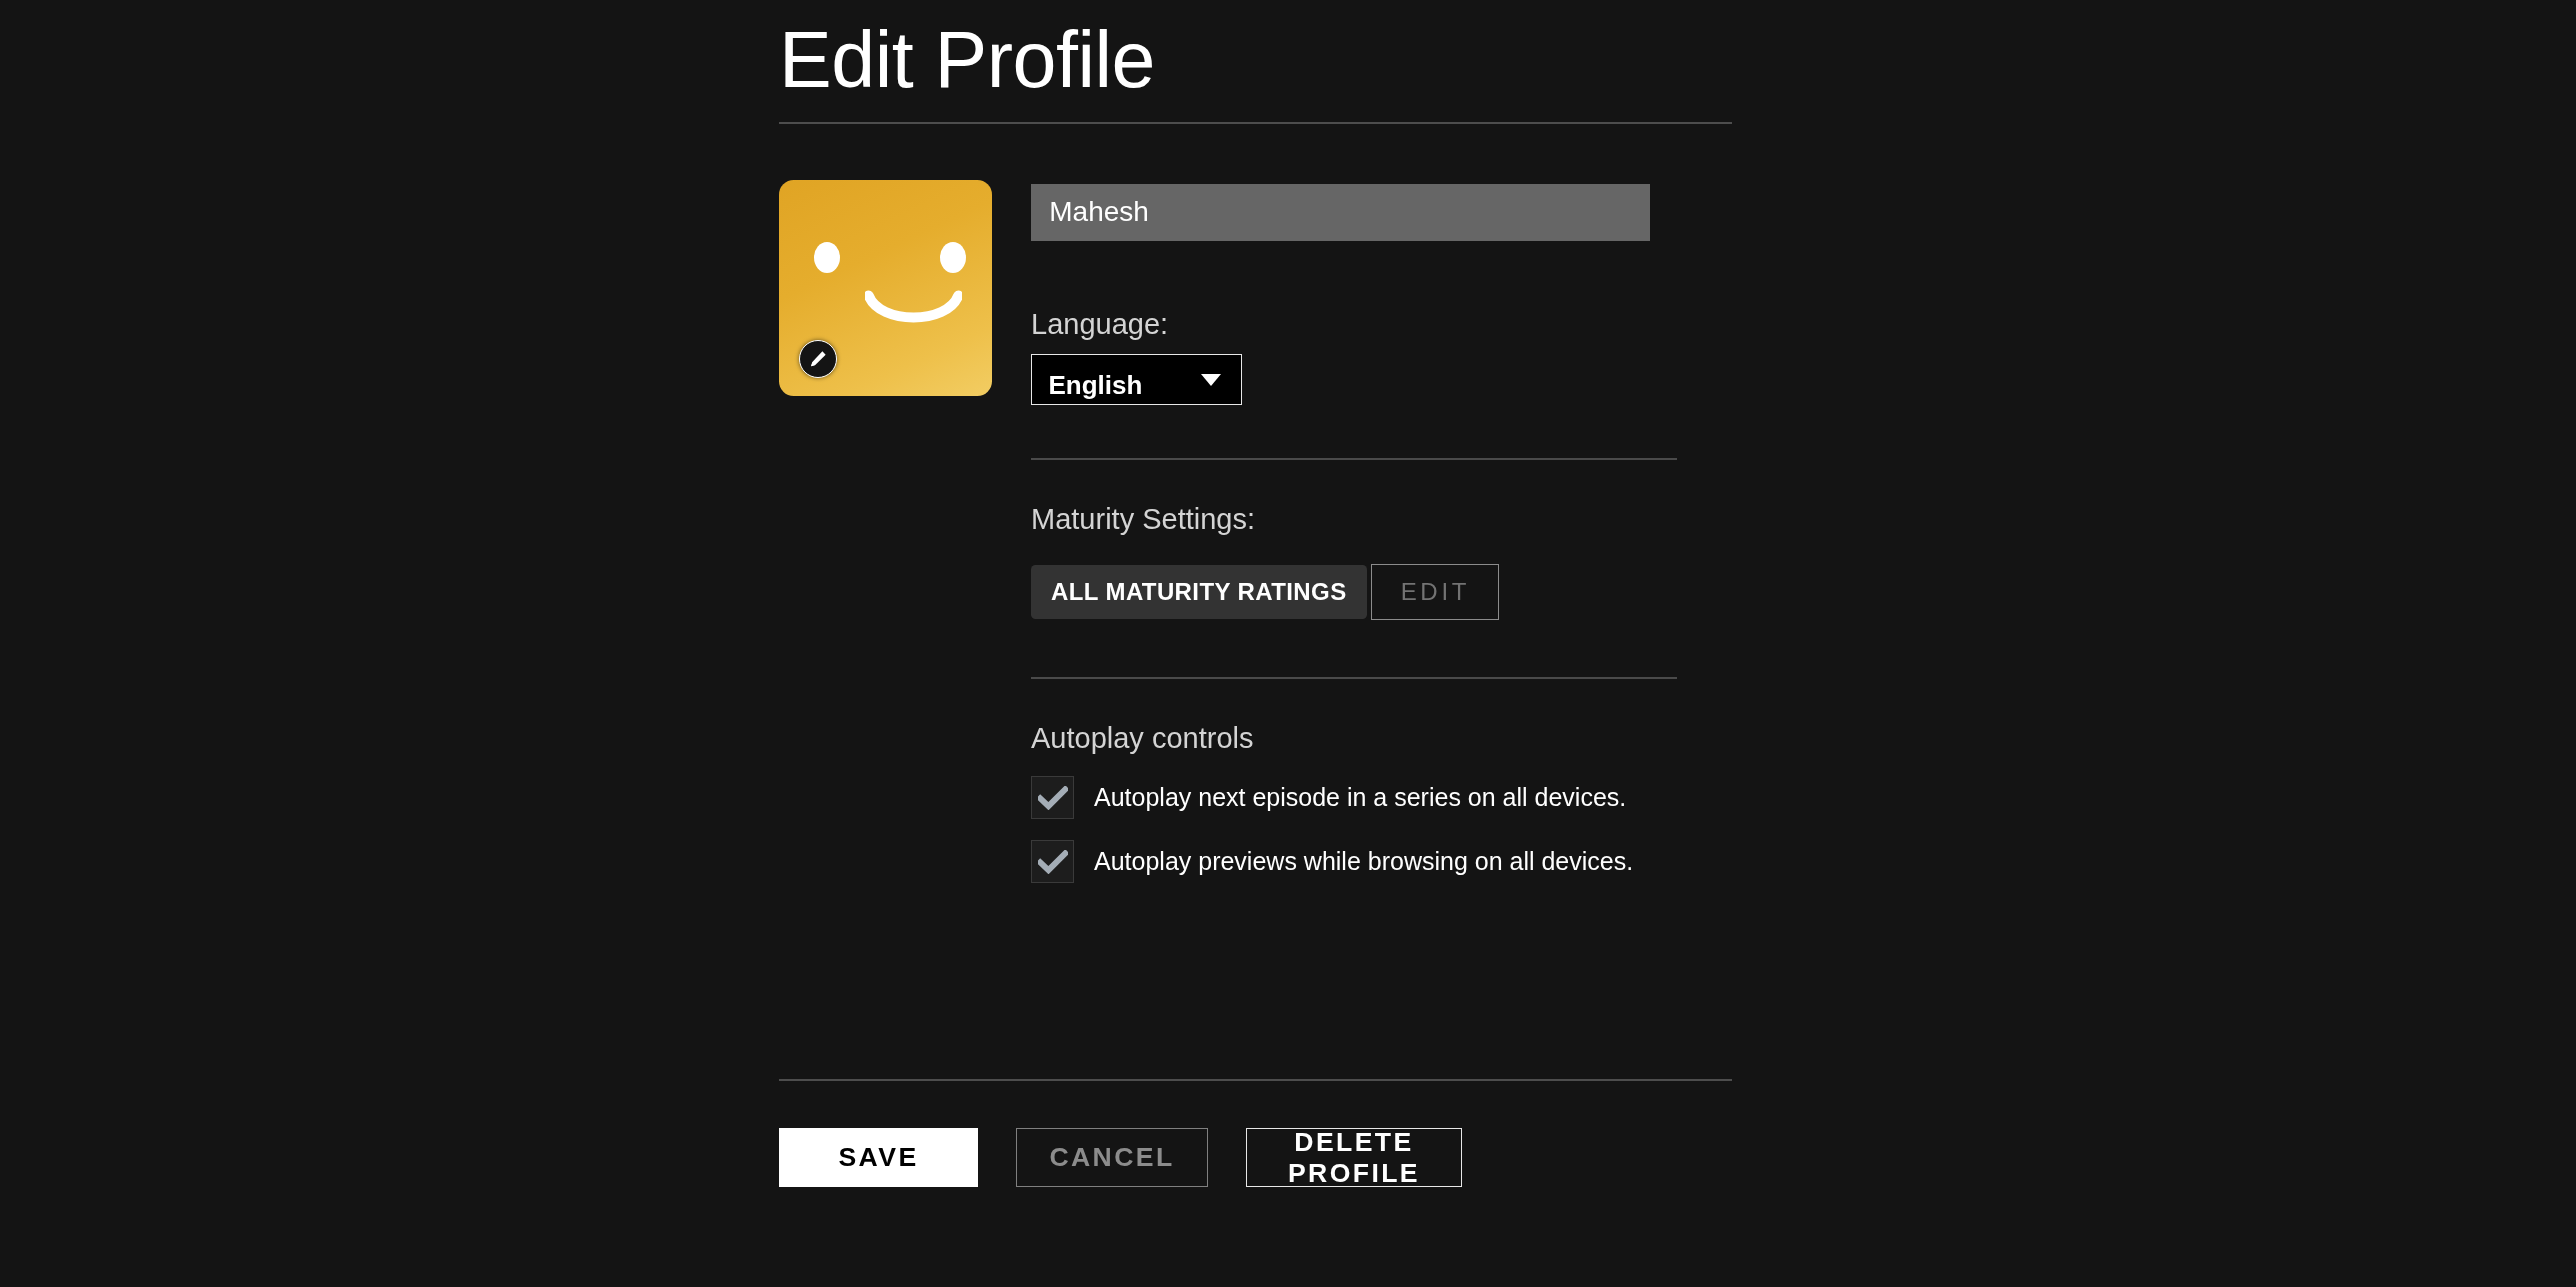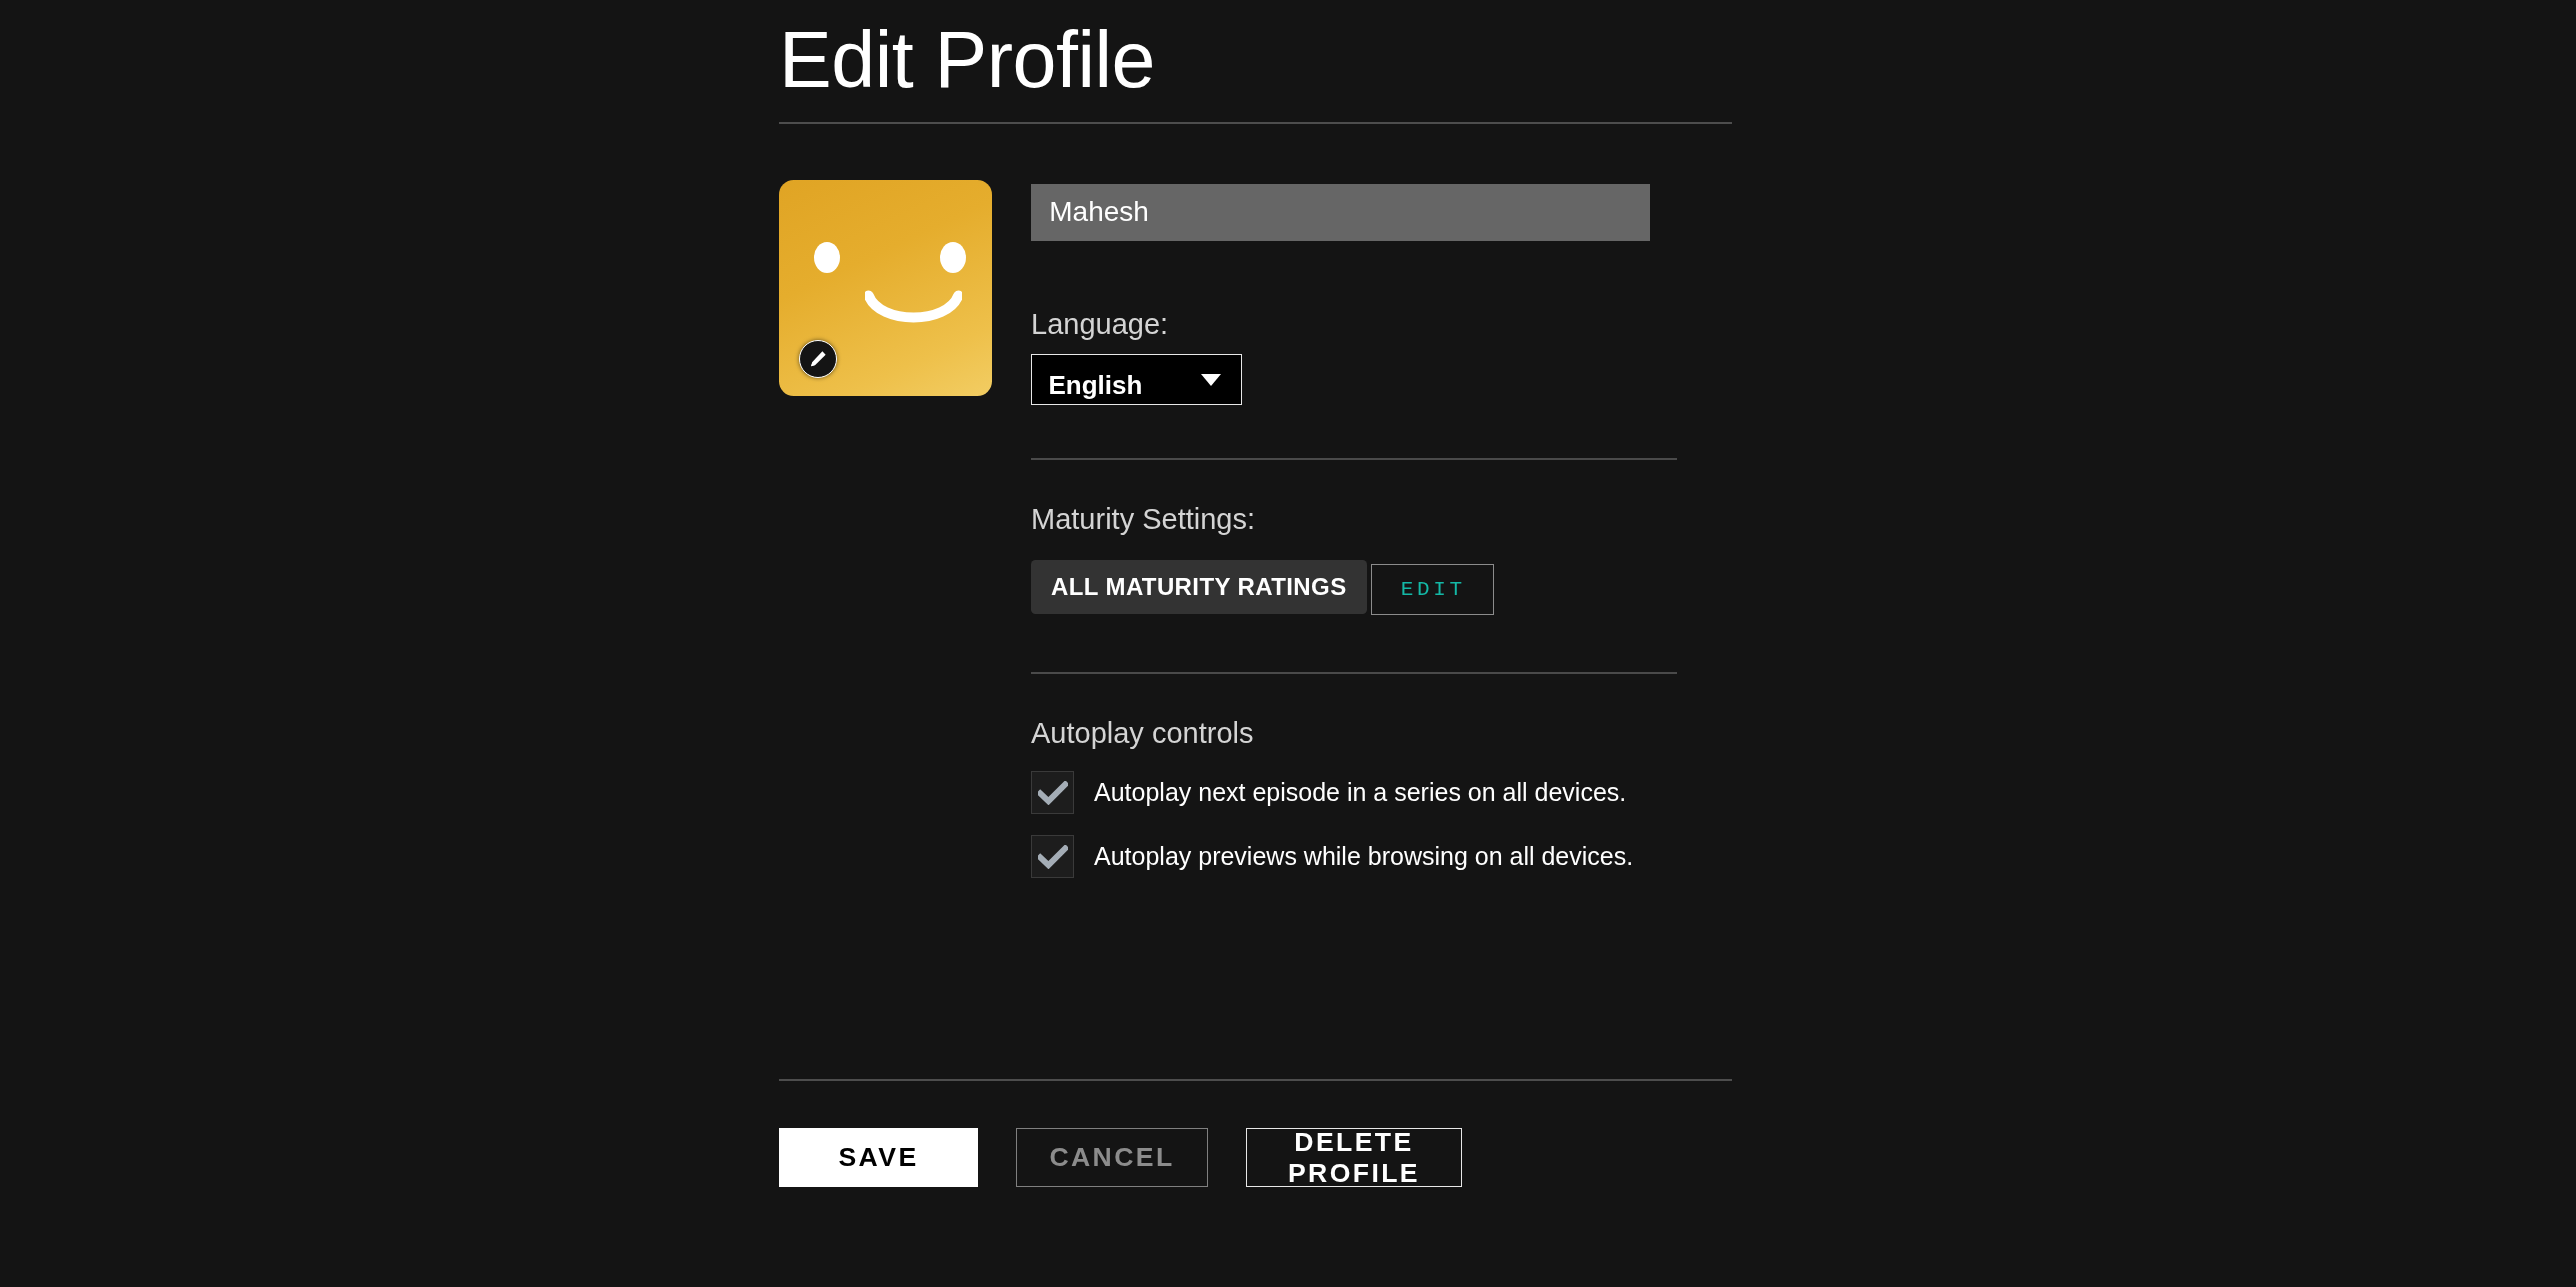--- a/index.html
+++ b/index.html
@@ -187,23 +187,23 @@
     color: #ffffff;
     font-weight: 400;
   }
   .maturity-desc b { font-weight: 700; }
 
   .edit-btn {
     margin-top: 27.5px;
     display: inline-block;
     border: 1.8px solid #8c8c8c;
     background: transparent;
-    color: #14b8a6;
-    font-family: Liberation Mono, monospace;
-    font-size: 21px;
+    color: #737373;
+    font-family: Liberation Sans, sans-serif;
+    font-size: 24px;
     letter-spacing: 3.7px;
     padding: 13px 27.5px 13.7px 29px;
     cursor: pointer;
   }
 
   .label-autoplay {
     margin-top: 43px;
     font-size: 29px;
     color: #d4d4d4;
   }

